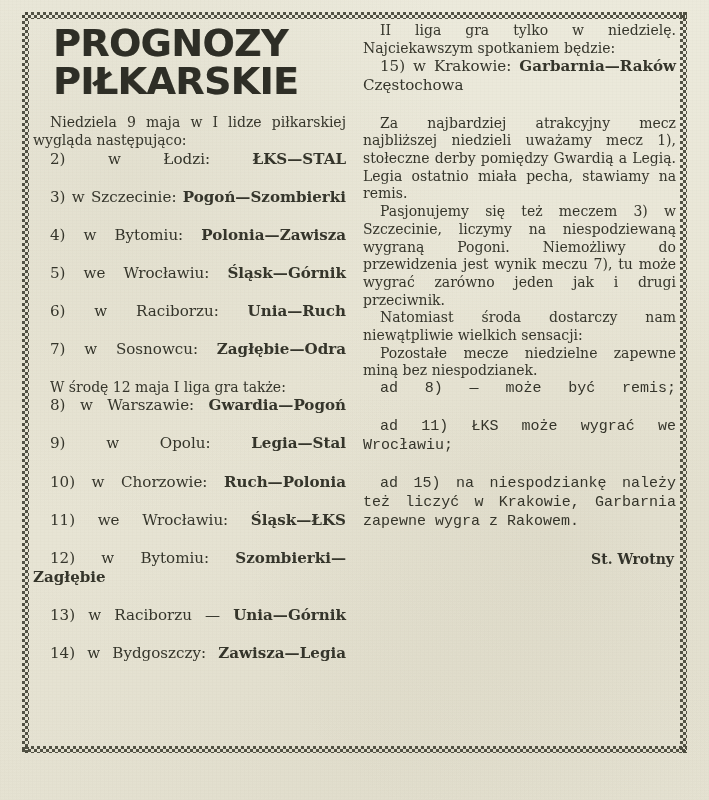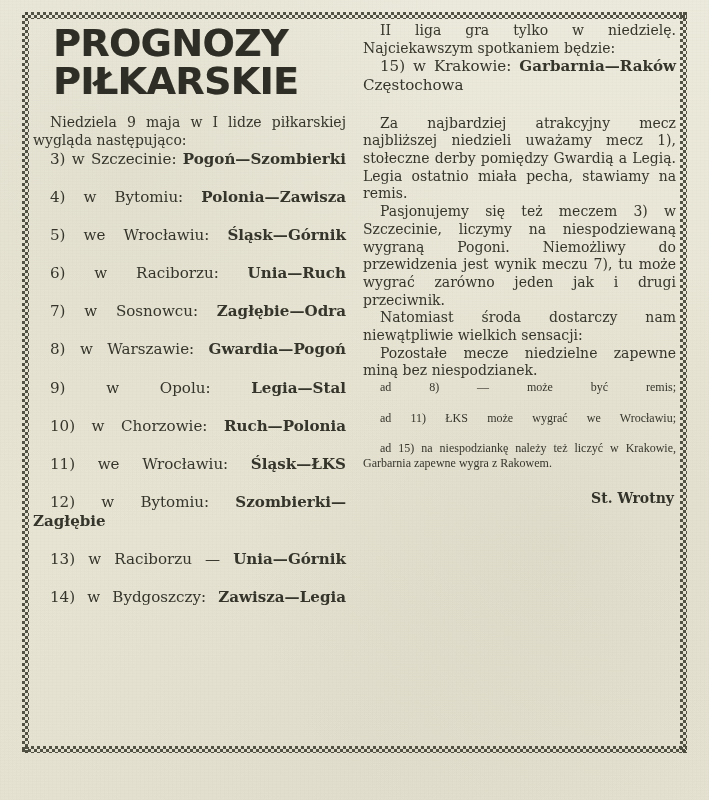--- a/index.html
+++ b/index.html
@@ -106,22 +106,22 @@
     color: #35352b;
   }
   .fixture::after {
     content: "";
     display: inline-block;
     width: 100%;
   }
   .fixture .teams { font-weight: bold; margin-top: 10px; }
 
   .adline {
-    font-family: Liberation Serif, serif;
-    font-size: 12px;
+    font-family: Liberation Mono, monospace;
+    font-size: 15px;
     line-height: 1.265;
     text-align: justify;
     text-justify: inter-word;
     text-indent: 17px;
     margin: 0;
     color: #35352b;
   }
   .adline::after { content: ""; display: inline-block; width: 100%; }
   .adline.tail::after { content: none; }
 
@@ -153,27 +153,29 @@
     <div class="column" id="col-left">
 
       <div id="masthead">
         <span class="mh-line">PROGNOZY</span>
         <span class="mh-line">PIŁKARSKIE</span>
       </div>
 
       <p class="para indent" id="intro-para">Niedziela 9 maja w I lidze piłkarskiej wygląda następująco:</p>
 
       <div id="sunday-fixture-list">
+          <p class="fixture"><span>2) </span><span>w Łodzi: </span><span class="teams">ŁKS—STAL</span></p>
           <p class="fixture"><span>3) </span><span>w Szczecinie: </span><span class="teams">Pogoń—Szombierki</span></p>
           <p class="fixture"><span>4) </span><span>w Bytomiu: </span><span class="teams">Polonia—Zawisza</span></p>
           <p class="fixture"><span>5) </span><span>we Wrocławiu: </span><span class="teams">Śląsk—Górnik</span></p>
           <p class="fixture"><span>6) </span><span>w Raciborzu: </span><span class="teams">Unia—Ruch</span></p>
           <p class="fixture"><span>7) </span><span>w Sosnowcu: </span><span class="teams">Zagłębie—Odra</span></p>
         </div>
 
+      <p class="para indent">W środę 12 maja I liga gra także:</p>
 
       <div id="midweek-fixture-list">
           <p class="fixture"><span>8) </span><span>w Warszawie: </span><span class="teams">Gwardia—Pogoń</span></p>
           <p class="fixture"><span>9) </span><span>w Opolu: </span><span class="teams">Legia—Stal</span></p>
           <p class="fixture"><span>10) </span><span>w Chorzowie: </span><span class="teams">Ruch—Polonia</span></p>
           <p class="fixture"><span>11) </span><span>we Wrocławiu: </span><span class="teams">Śląsk—ŁKS</span></p>
           <p class="fixture"><span>12) </span><span>w Bytomiu: </span><span class="teams">Szombierki—Zagłębie</span></p>
           <p class="fixture"><span>13) </span><span>w Raciborzu — </span><span class="teams">Unia—Górnik</span></p>
           <p class="fixture"><span>14) </span><span>w Bydgoszczy: </span><span class="teams">Zawisza—Legia</span></p>
         </div>

